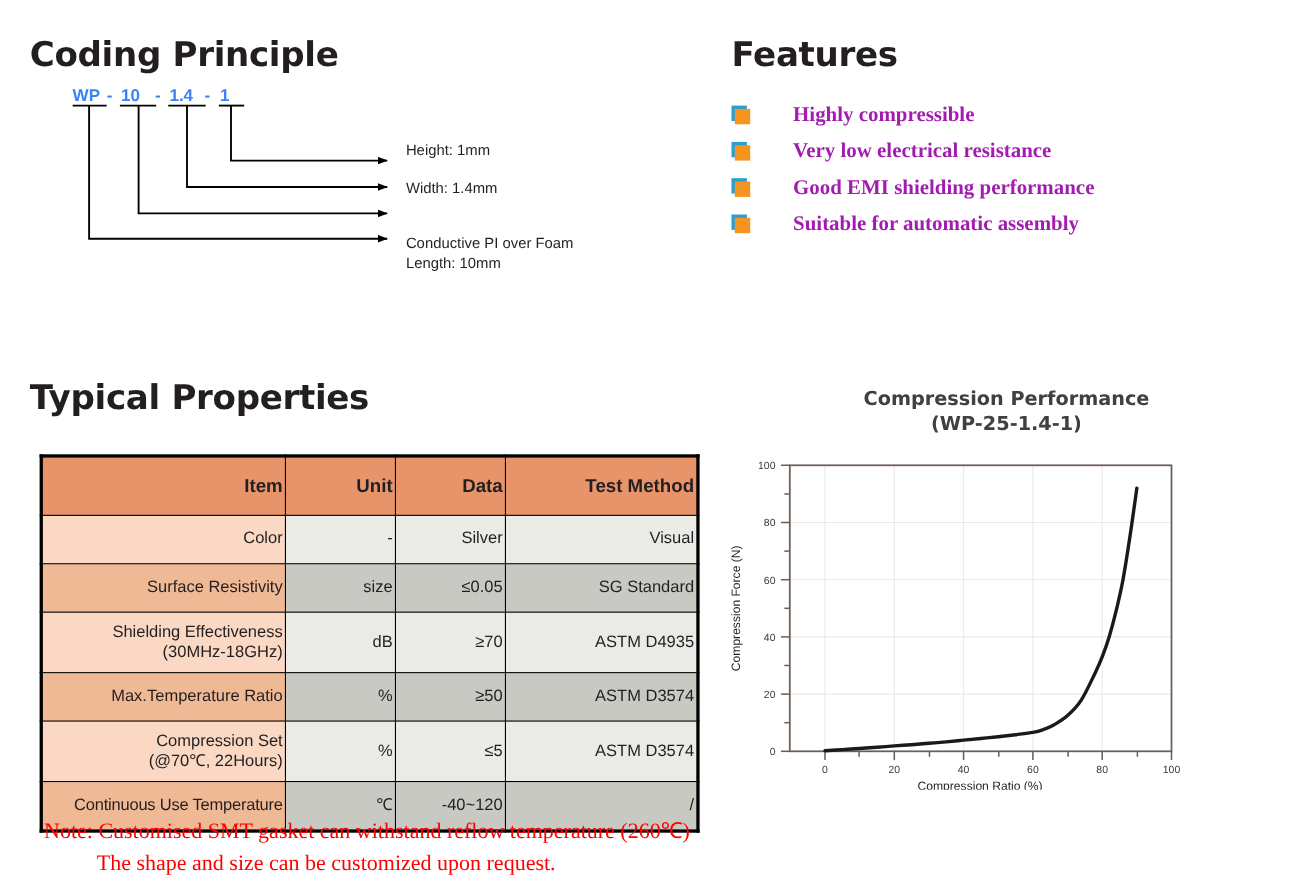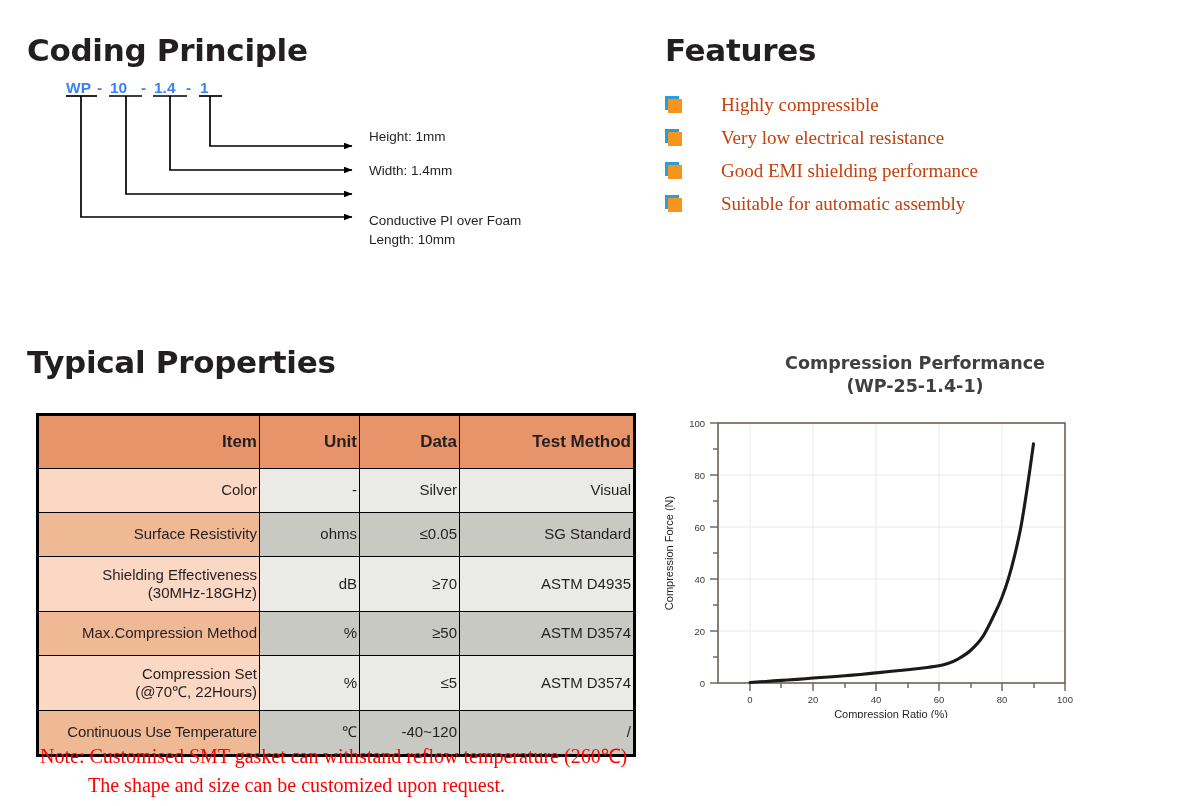--- a/index.html
+++ b/index.html
@@ -79,23 +79,24 @@
   }
   .bullet-front {
     position: absolute;
     left: 3px; top: 3px;
     width: 14px; height: 14px;
     background: #f7941e;
   }
   .feature-label {
     font-family: "Liberation Serif", serif;
     font-size: 19px;
-    color: #c2410c;
+    color: #a21caf;
     margin-left: 34px;
     white-space: nowrap;
+    font-weight: bold;
   }
 
   
   #properties-table {
     position: absolute;
     left: 36px;
     top: 413px;
     width: 597px;
     border-collapse: collapse;
     border: 3px solid #000000;
@@ -278,35 +279,35 @@
   </thead>
   <tbody>
     <tr class="row-short">
       <td class="item-a">Color</td>
       <td class="data-a">-</td>
       <td class="data-a">Silver</td>
       <td class="data-a">Visual</td>
     </tr>
     <tr class="row-short">
       <td class="item-b">Surface Resistivity</td>
-      <td class="data-b">ohms</td>
+      <td class="data-b">size</td>
       <td class="data-b">≤0.05</td>
       <td class="data-b">SG Standard</td>
     </tr>
     <tr class="row-tall">
       <td class="item-a">
         <span>Shielding Effectiveness</span><br>
         <span>(30MHz-18GHz)</span>
       </td>
       <td class="data-a">dB</td>
       <td class="data-a">≥70</td>
       <td class="data-a">ASTM D4935</td>
     </tr>
     <tr class="row-short">
-      <td class="item-b">Max.Compression Method</td>
+      <td class="item-b">Max.Temperature Ratio</td>
       <td class="data-b">%</td>
       <td class="data-b">≥50</td>
       <td class="data-b">ASTM D3574</td>
     </tr>
     <tr class="row-tall">
       <td class="item-a">
         <span>Compression Set</span><br>
         <span>(@70℃, 22Hours)</span>
       </td>
       <td class="data-a">%</td>

